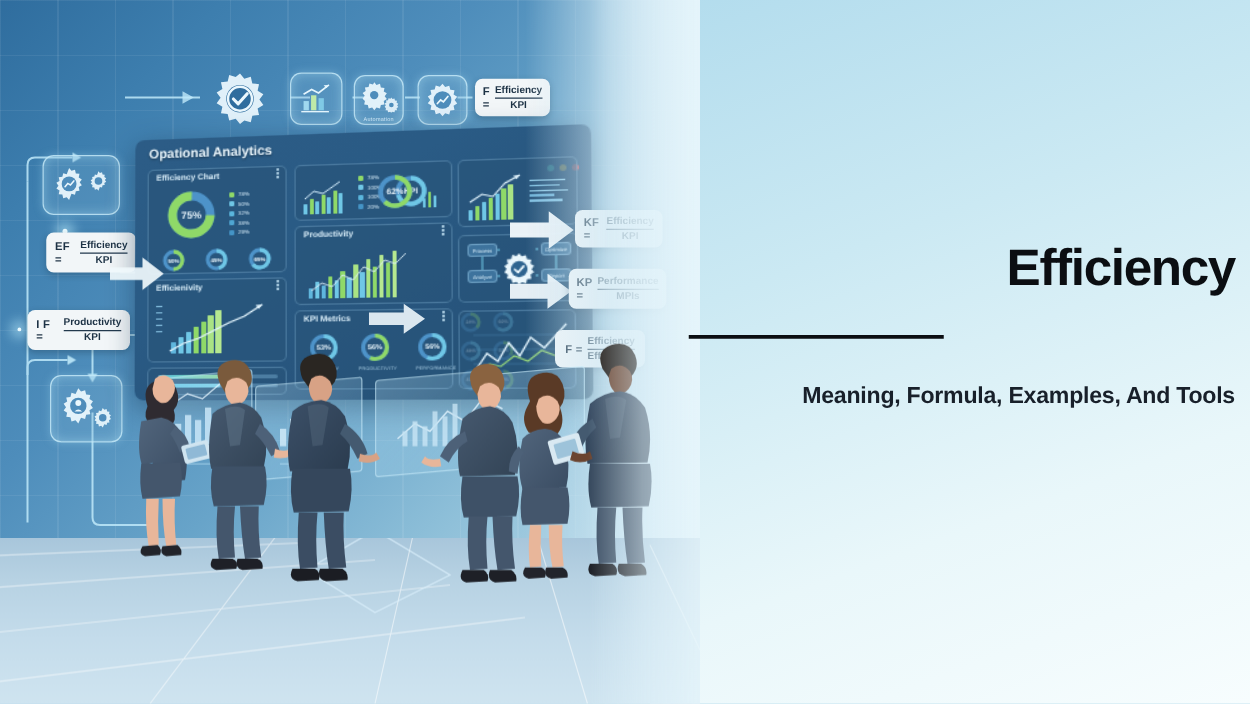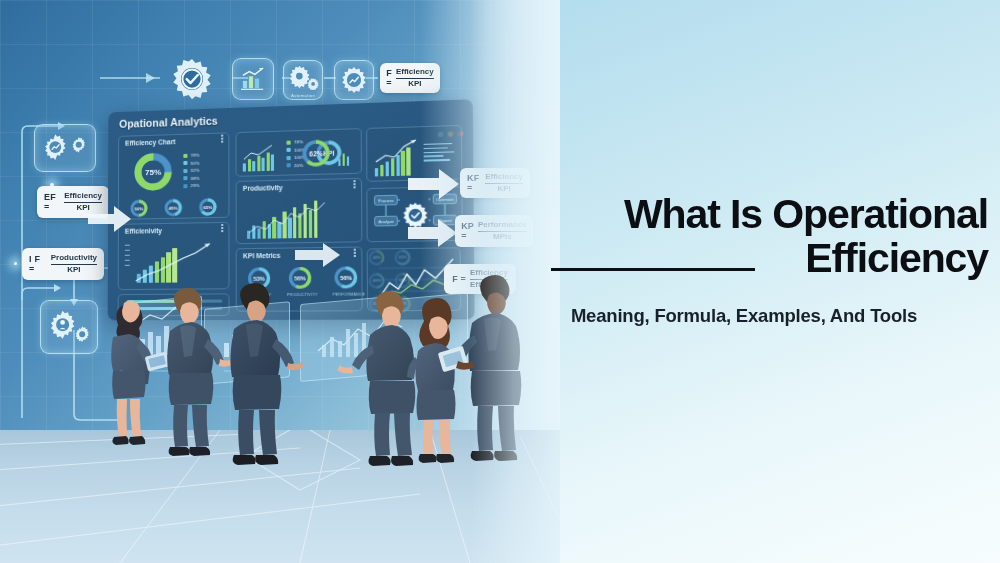--- a/index.html
+++ b/index.html
@@ -113,21 +113,21 @@
   
   .headline{
     position:absolute;left:548px;top:193px;width:440px;
     text-align:right;color:#0b0e12;font-weight:800;
     font-size:41px;line-height:1.07;letter-spacing:-1.1px;
   }
   .divider{
     position:absolute;left:551px;top:268px;width:204px;height:3px;background:#0b0e12;
   }
   .subhead{
-    position:absolute;left:500px;top:305px;width:488px;text-align:center;
+    position:absolute;left:500px;top:305px;width:488px;text-align:right;
     color:#18202a;font-weight:700;font-size:18.5px;letter-spacing:-.2px;
   }
   .hud-screen{
     position:absolute;border:1px solid rgba(205,238,252,.55);border-radius:3px;
     background:linear-gradient(135deg,rgba(185,225,245,.30),rgba(150,205,235,.16));
   }
 </style>
 </head>
 <body>
 
@@ -796,19 +796,18 @@
         <rect x="444" y="98" width="18" height="12" rx="1" fill="#9dc3da" transform="rotate(-16 453 104)"></rect>
         <path d="M458 106 q9 4 14 0 l2 6 q-9 5 -18 1z" fill="#6b4430"></path>
       </g>
     </svg>
 
     <div style="position:absolute;left:470px;top:0;width:110px;height:563px;
                 background:linear-gradient(to right, rgba(226,243,250,0) 0%, rgba(226,243,250,.55) 40%, rgba(232,246,251,.95) 100%);"></div>
   </div>
 
   <div class="headline">
-    <div>What Is Operational</div>
     <div>Efficiency</div>
   </div>
   <div class="divider"></div>
   <div class="subhead">Meaning, Formula, Examples, And Tools</div>
 
 </div>
 
 </body></html>

